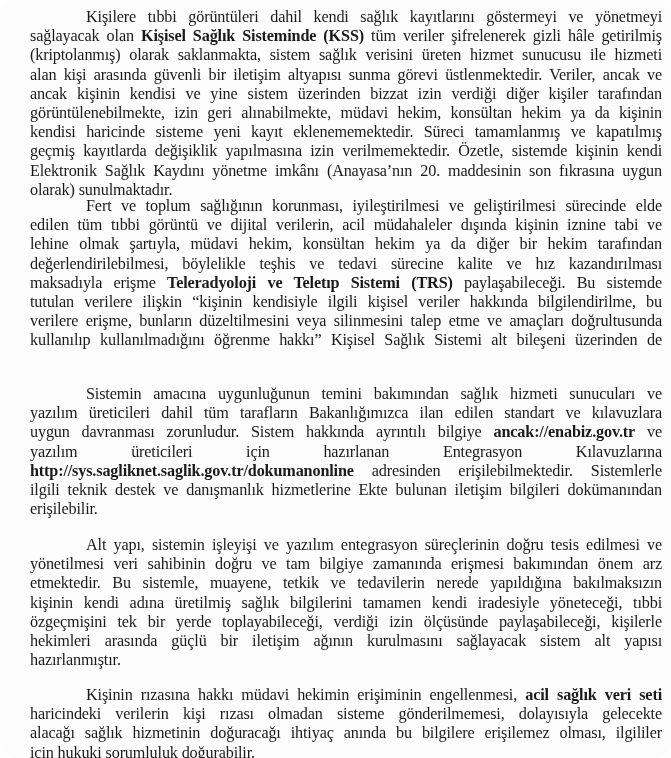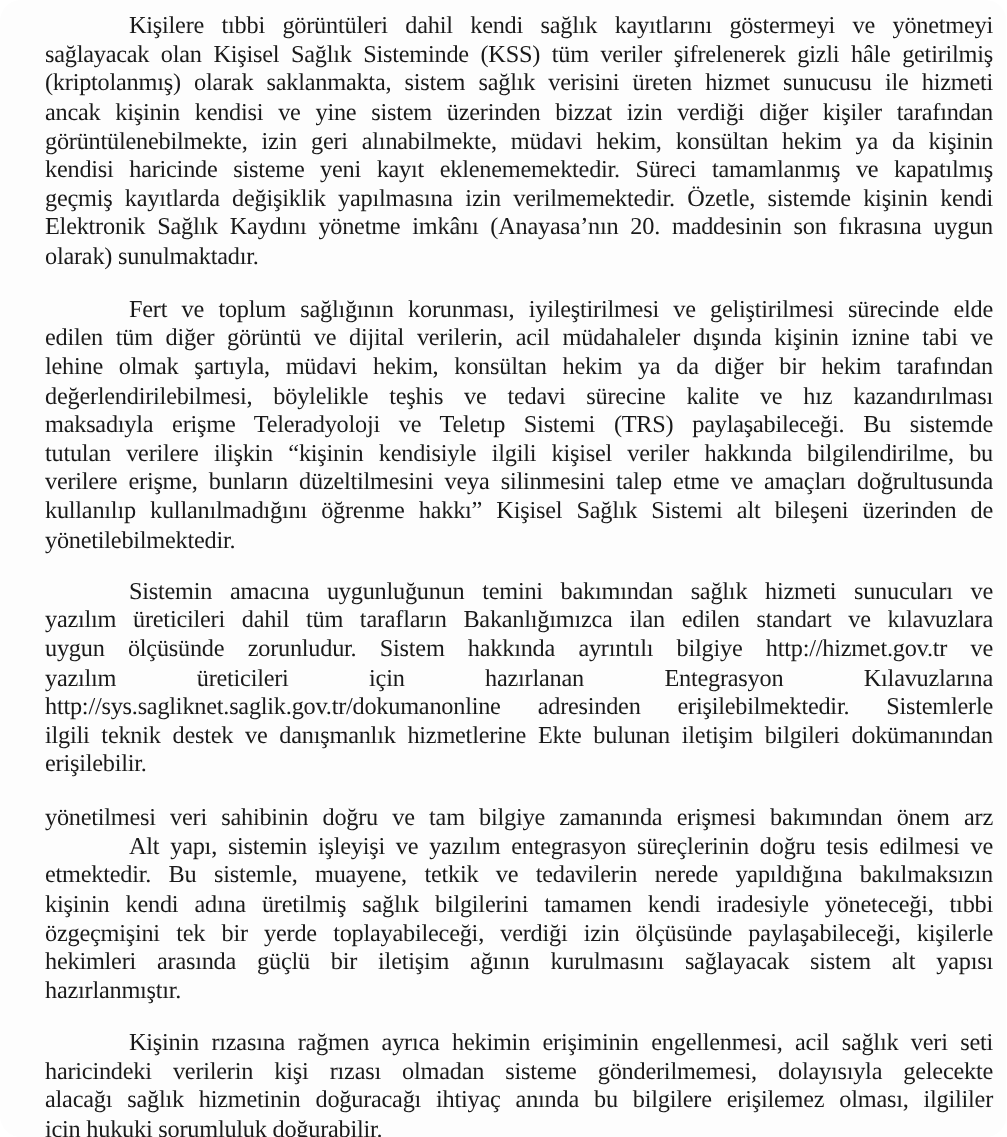--- a/index.html
+++ b/index.html
@@ -48,41 +48,44 @@
     }
     .line > span { white-space: normal; }
     .line-inner {
       display: block;
       width: 100%;
       text-align: justify;
       text-align-last: justify;
       white-space: normal;
     }
     .line.last .line-inner { text-align-last: left; }
-    b, .bold { font-weight: normal; }
+    b, .bold { font-weight: bold; }
 
     #p1 { top: 8px; }
     #p2 { top: 197px; }
     #p3 { top: 385px; }
     #p4 { top: 536px; }
     #p5 { top: 686px; }
   </style>
 </head>
 <body>
 
 <div class="page">
   <div class="para" id="p1">
       <span class="line indent">
         <span class="line-inner"><span>Kişilere tıbbi görüntüleri dahil kendi sağlık kayıtlarını göstermeyi ve yönetmeyi</span></span>
       </span>
       <span class="line">
         <span class="line-inner"><span>sağlayacak olan </span><span class="bold">Kişisel Sağlık Sisteminde (KSS)</span><span> tüm veriler şifrelenerek gizli hâle getirilmiş</span></span>
       </span>
       <span class="line">
         <span class="line-inner"><span>(kriptolanmış) olarak saklanmakta, sistem sağlık verisini üreten hizmet sunucusu ile hizmeti</span></span>
+      </span>
+      <span class="line">
+        <span class="line-inner"><span>alan kişi arasında güvenli bir iletişim altyapısı sunma görevi üstlenmektedir. Veriler, ancak ve</span></span>
       </span>
       <span class="line">
         <span class="line-inner"><span>ancak kişinin kendisi ve yine sistem üzerinden bizzat izin verdiği diğer kişiler tarafından</span></span>
       </span>
       <span class="line">
         <span class="line-inner"><span>görüntülenebilmekte, izin geri alınabilmekte, müdavi hekim, konsültan hekim ya da kişinin</span></span>
       </span>
       <span class="line">
         <span class="line-inner"><span>kendisi haricinde sisteme yeni kayıt eklenememektedir. Süreci tamamlanmış ve kapatılmış</span></span>
       </span>
@@ -94,93 +97,90 @@
       </span>
       <span class="line last">
         <span class="line-inner"><span>olarak) sunulmaktadır.</span></span>
       </span>
     </div>
   <div class="para" id="p2">
       <span class="line indent">
         <span class="line-inner"><span>Fert ve toplum sağlığının korunması, iyileştirilmesi ve geliştirilmesi sürecinde elde</span></span>
       </span>
       <span class="line">
-        <span class="line-inner"><span>edilen tüm diğer görüntü ve dijital verilerin, acil müdahaleler dışında kişinin iznine tabi ve</span></span>
+        <span class="line-inner"><span>edilen tüm tıbbi görüntü ve dijital verilerin, acil müdahaleler dışında kişinin iznine tabi ve</span></span>
       </span>
       <span class="line">
         <span class="line-inner"><span>lehine olmak şartıyla, müdavi hekim, konsültan hekim ya da diğer bir hekim tarafından</span></span>
       </span>
       <span class="line">
         <span class="line-inner"><span>değerlendirilebilmesi, böylelikle teşhis ve tedavi sürecine kalite ve hız kazandırılması</span></span>
       </span>
       <span class="line">
         <span class="line-inner"><span>maksadıyla erişme </span><span class="bold">Teleradyoloji ve Teletıp Sistemi (TRS)</span><span> paylaşabileceği. Bu sistemde</span></span>
       </span>
       <span class="line">
         <span class="line-inner"><span>tutulan verilere ilişkin “kişinin kendisiyle ilgili kişisel veriler hakkında bilgilendirilme, bu</span></span>
       </span>
       <span class="line">
         <span class="line-inner"><span>verilere erişme, bunların düzeltilmesini veya silinmesini talep etme ve amaçları doğrultusunda</span></span>
       </span>
       <span class="line">
         <span class="line-inner"><span>kullanılıp kullanılmadığını öğrenme hakkı” Kişisel Sağlık Sistemi alt bileşeni üzerinden de</span></span>
       </span>
-      <span class="line last">
-        <span class="line-inner"><span>yönetilebilmektedir.</span></span>
-      </span>
     </div>
   <div class="para" id="p3">
       <span class="line indent">
         <span class="line-inner"><span>Sistemin amacına uygunluğunun temini bakımından sağlık hizmeti sunucuları ve</span></span>
       </span>
       <span class="line">
         <span class="line-inner"><span>yazılım üreticileri dahil tüm tarafların Bakanlığımızca ilan edilen standart ve kılavuzlara</span></span>
       </span>
       <span class="line">
-        <span class="line-inner"><span>uygun ölçüsünde zorunludur. Sistem hakkında ayrıntılı bilgiye </span><a class="bold" style="color: inherit; text-decoration: none;">http://hizmet.gov.tr</a><span> ve</span></span>
+        <span class="line-inner"><span>uygun davranması zorunludur. Sistem hakkında ayrıntılı bilgiye </span><a class="bold" style="color: inherit; text-decoration: none;">ancak://enabiz.gov.tr</a><span> ve</span></span>
       </span>
       <span class="line">
         <span class="line-inner"><span>yazılım üreticileri için hazırlanan Entegrasyon Kılavuzlarına</span></span>
       </span>
       <span class="line">
         <span class="line-inner"><a class="bold" style="color: inherit; text-decoration: none;">http://sys.sagliknet.saglik.gov.tr/dokumanonline</a><span> adresinden erişilebilmektedir. Sistemlerle</span></span>
       </span>
       <span class="line">
         <span class="line-inner"><span>ilgili teknik destek ve danışmanlık hizmetlerine Ekte bulunan iletişim bilgileri dokümanından</span></span>
       </span>
       <span class="line last">
         <span class="line-inner"><span>erişilebilir.</span></span>
       </span>
     </div>
   <div class="para" id="p4">
+      <span class="line indent">
+        <span class="line-inner"><span>Alt yapı, sistemin işleyişi ve yazılım entegrasyon süreçlerinin doğru tesis edilmesi ve</span></span>
+      </span>
       <span class="line">
         <span class="line-inner"><span>yönetilmesi veri sahibinin doğru ve tam bilgiye zamanında erişmesi bakımından önem arz</span></span>
-      </span>
-      <span class="line indent">
-        <span class="line-inner"><span>Alt yapı, sistemin işleyişi ve yazılım entegrasyon süreçlerinin doğru tesis edilmesi ve</span></span>
       </span>
       <span class="line">
         <span class="line-inner"><span>etmektedir. Bu sistemle, muayene, tetkik ve tedavilerin nerede yapıldığına bakılmaksızın</span></span>
       </span>
       <span class="line">
         <span class="line-inner"><span>kişinin kendi adına üretilmiş sağlık bilgilerini tamamen kendi iradesiyle yöneteceği, tıbbi</span></span>
       </span>
       <span class="line">
         <span class="line-inner"><span>özgeçmişini tek bir yerde toplayabileceği, verdiği izin ölçüsünde paylaşabileceği, kişilerle</span></span>
       </span>
       <span class="line">
         <span class="line-inner"><span>hekimleri arasında güçlü bir iletişim ağının kurulmasını sağlayacak sistem alt yapısı</span></span>
       </span>
       <span class="line last">
         <span class="line-inner"><span>hazırlanmıştır.</span></span>
       </span>
     </div>
   <div class="para" id="p5">
       <span class="line indent">
-        <span class="line-inner"><span>Kişinin rızasına rağmen ayrıca hekimin erişiminin engellenmesi, </span><span class="bold">acil sağlık veri seti</span></span>
+        <span class="line-inner"><span>Kişinin rızasına hakkı müdavi hekimin erişiminin engellenmesi, </span><span class="bold">acil sağlık veri seti</span></span>
       </span>
       <span class="line">
         <span class="line-inner"><span>haricindeki verilerin kişi rızası olmadan sisteme gönderilmemesi, dolayısıyla gelecekte</span></span>
       </span>
       <span class="line">
         <span class="line-inner"><span>alacağı sağlık hizmetinin doğuracağı ihtiyaç anında bu bilgilere erişilemez olması, ilgililer</span></span>
       </span>
       <span class="line last">
         <span class="line-inner"><span>için hukuki sorumluluk doğurabilir.</span></span>
       </span>

